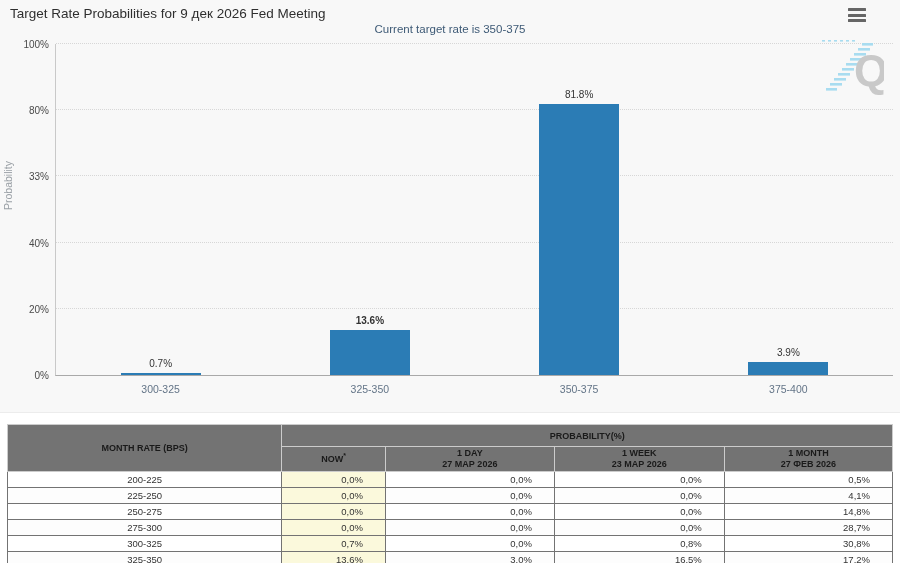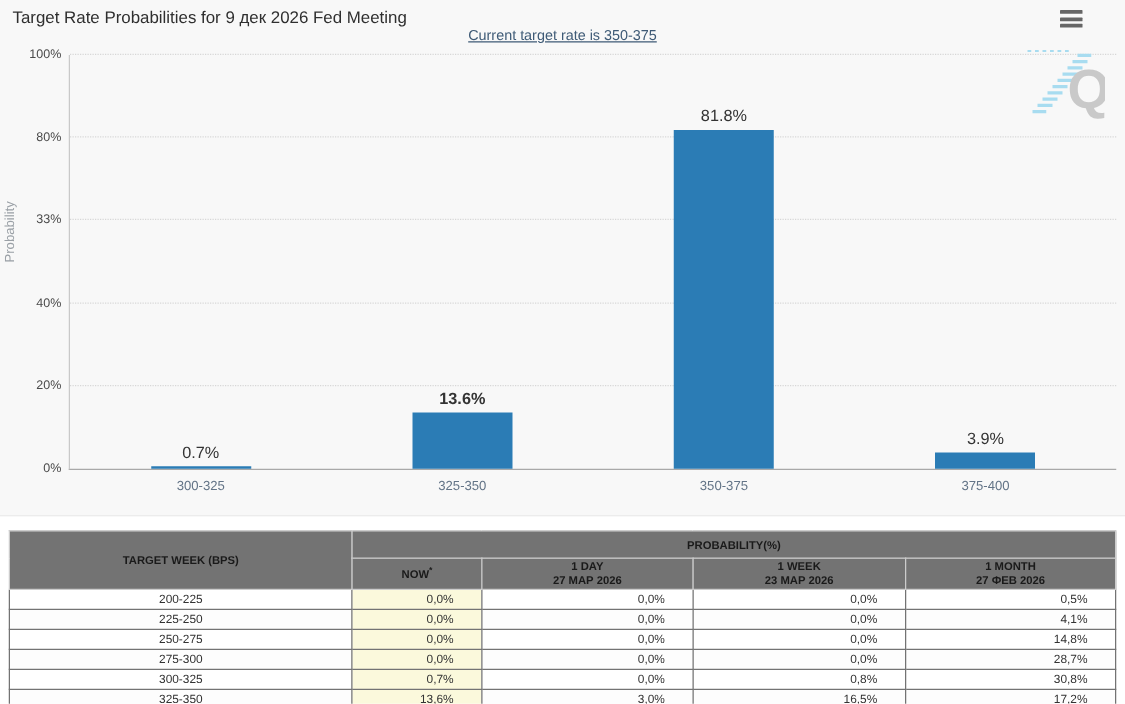--- a/index.html
+++ b/index.html
@@ -7,30 +7,30 @@
               font-family:"Liberation Sans", sans-serif; }
   .page { position:relative; width:900px; height:420px; }
 
   
   .chart-panel { position:absolute; left:0; top:0; width:900px; height:413px;
                  background:#f8f8f8; border-bottom:1px solid #ececec; }
   .chart-title { position:absolute; left:10px; top:6px; font-size:13.5px; color:#2f2f2f; }
   .menu-icon { position:absolute; right:34px; top:8px; width:18px; height:14px; cursor:pointer; }
   .menu-icon span { display:block; width:18px; height:3px; background:#666; margin-bottom:2.5px; border-radius:0.5px; }
   .chart-subtitle { position:absolute; left:0; right:0; top:23px; text-align:center;
-                    font-size:11.5px; color:#3e5a76;text-decoration:underline; }
+                    font-size:11.5px; color:#3e5a76; }
 
   .plot { position:absolute; left:55px; top:44px; width:838px; height:332px;
           border-left:1px solid #c9c9c9; border-bottom:1px solid #a9a9a9; }
   .gridline { position:absolute; left:0; right:0; height:0;
               border-top:1px dotted #d7d7d7; }
   .ytick { position:absolute; right:calc(100% + 7px); transform:translateY(50%);
            font-size:10px; color:#4a4a4a; white-space:nowrap; }
   .bar { position:absolute; bottom:0; width:80px; background:#2b7cb5; }
-  .bar-label { position:absolute; transform:translateX(-50%); font-size:13px;
+  .bar-label { position:absolute; transform:translateX(-50%); font-size:10px;
                color:#333; white-space:nowrap; }
   .xcat { position:absolute; top:calc(100% + 8px); transform:translateX(-50%);
           font-size:10.5px; color:#637487; white-space:nowrap; }
   .x-axis-title { position:absolute; left:55px; width:838px; top:394px; text-align:center;
                   font-size:10.5px; color:#5e7081; }
   .y-axis-title { position:absolute; left:2px; top:210px; transform:rotate(-90deg);
                   transform-origin:left top; font-size:10.5px; color:#9aa0a6; }
 
   .watermark { position:absolute; right:16px; top:40px; width:64px; height:60px; }
 
@@ -127,21 +127,21 @@
     <table>
       <colgroup>
         <col class="c-rate">
           <col class="c-now">
           <col class="c-day">
           <col class="c-week">
           <col class="c-month">
       </colgroup>
       <thead>
         <tr>
-          <th rowspan="2">TARGET WEEK (BPS)</th>
+          <th rowspan="2">MONTH RATE (BPS)</th>
           <th colspan="4" class="h-group">PROBABILITY(%)</th>
         </tr>
         <tr>
           <th class="h-sub">
             <span>NOW</span><sup>*</sup>
           </th>
           <th class="h-sub">
             <span>1 DAY</span><br>
             <span class="sub-date">27 МАР 2026</span>
           </th>

